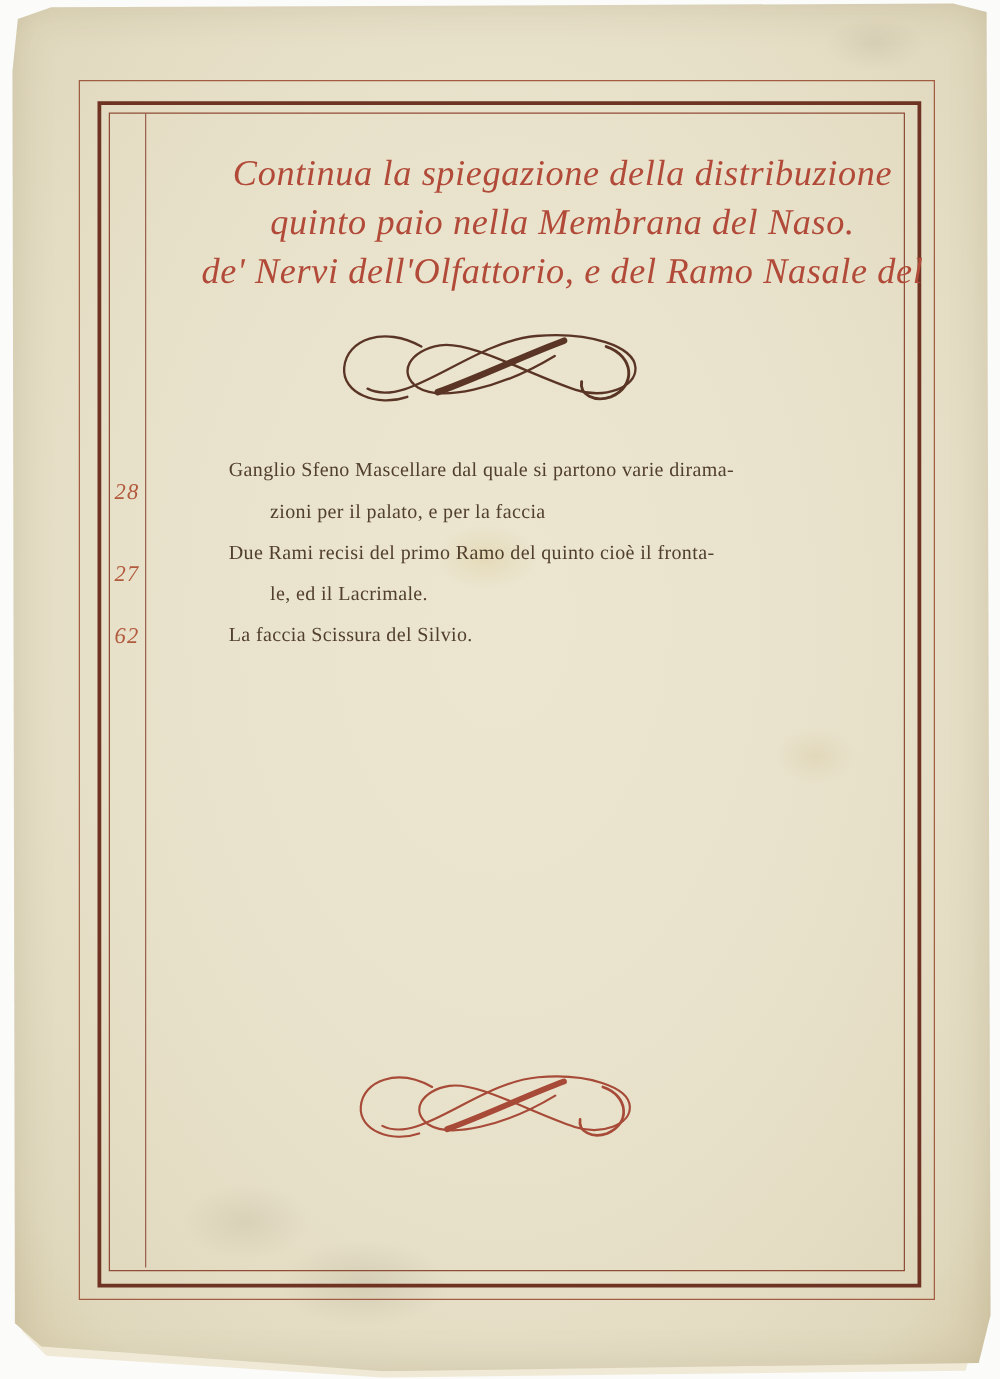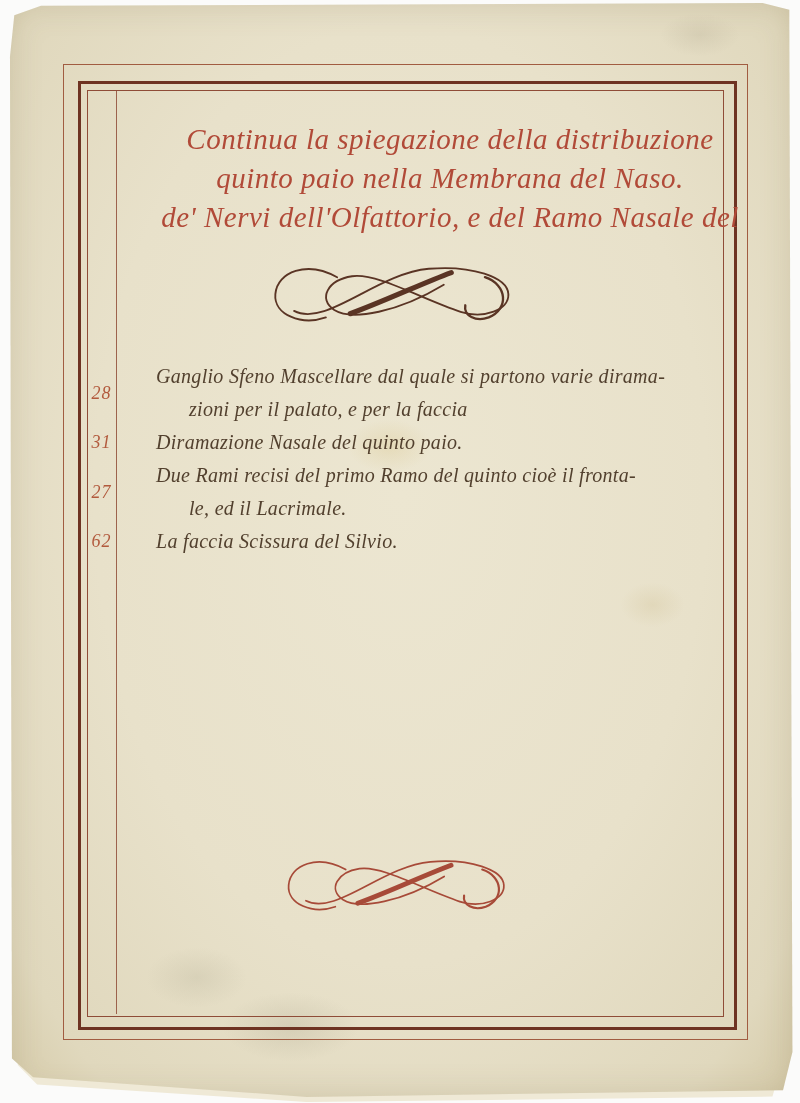--- a/index.html
+++ b/index.html
@@ -48,23 +48,23 @@
   .flourish-top{left:258px;top:256px;width:262px;height:74px;color:var(--flourish-top);}
   .flourish-bottom{left:272px;top:850px;width:242px;height:68px;color:var(--flourish-bottom);}
 
   .entry-list{position:absolute;left:79px;top:358px;width:636px;}
   .entry{display:flex;align-items:center;}
   .entry-num{
     flex:0 0 29px;text-align:center;color:var(--number-ink);
     font-style:italic;font-size:18px;line-height:33px;letter-spacing:1px;
   }
   .entry-text{
-    flex:1;color:var(--body-ink);font-style:italic;
-    font-size:20px;line-height:33px;white-space:nowrap;
-    padding-left:73px;text-indent:-33px;letter-spacing:.3px;
+    flex:1;color:var(--body-ink);
+    font-size:16px;line-height:33px;white-space:nowrap;
+    padding-left:100px;text-indent:-33px;letter-spacing:.3px;
   }
 </style>
 </head>
 <body>
 
 <div class="scene">
   <div class="back-sheet"></div>
 
   <div class="paper">
     <div class="frame-outer"></div>
@@ -86,24 +86,20 @@
         <path d="M234,20 C258,28 260,54 238,63 C224,68 211,61 213,50" stroke-width="2.5"></path>
       </svg>
     </div>
 
     <div class="entry-list">
         <div class="entry">
           <div class="entry-num">28</div>
           <div class="entry-text">Ganglio Sfeno Mascellare dal quale si partono varie dirama-<br>zioni per il palato, e per la faccia</div>
         </div>
         <div class="entry">
-          <div class="entry-num">31</div>
-          <div class="entry-text">Diramazione Nasale del quinto paio.</div>
-        </div>
-        <div class="entry">
           <div class="entry-num">27</div>
           <div class="entry-text">Due Rami recisi del primo Ramo del quinto cioè il fronta-<br>le, ed il Lacrimale.</div>
         </div>
         <div class="entry">
           <div class="entry-num">62</div>
           <div class="entry-text">La faccia Scissura del Silvio.</div>
         </div>
       </div>
 
     <div class="flourish flourish-bottom">

